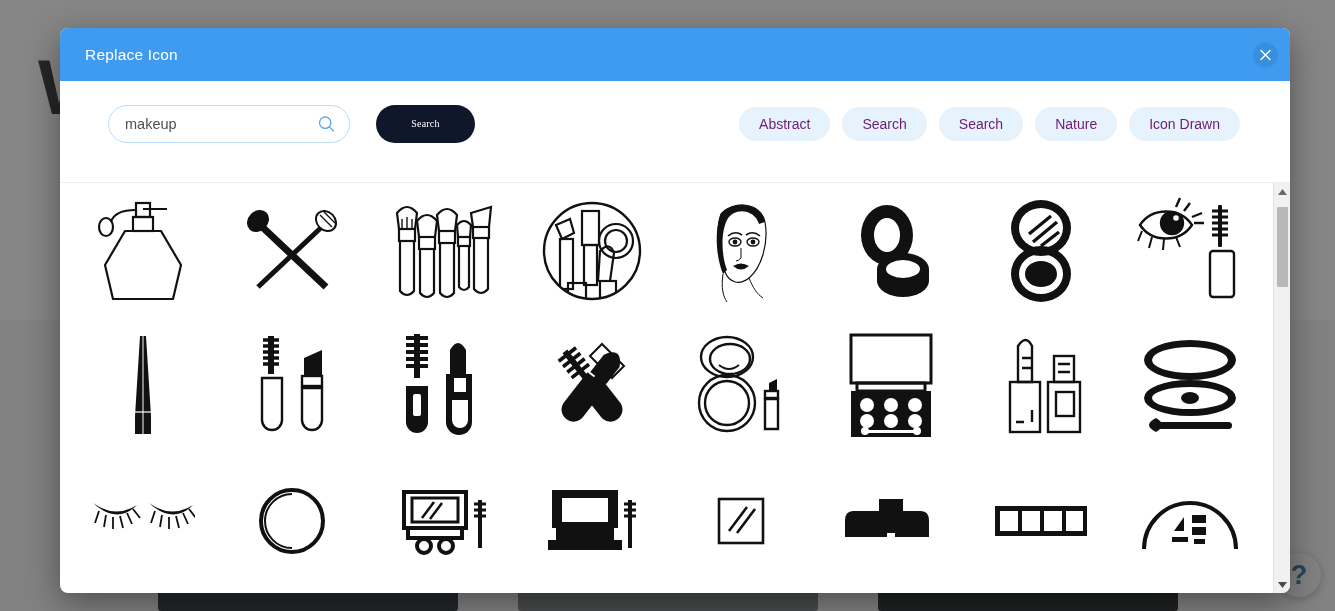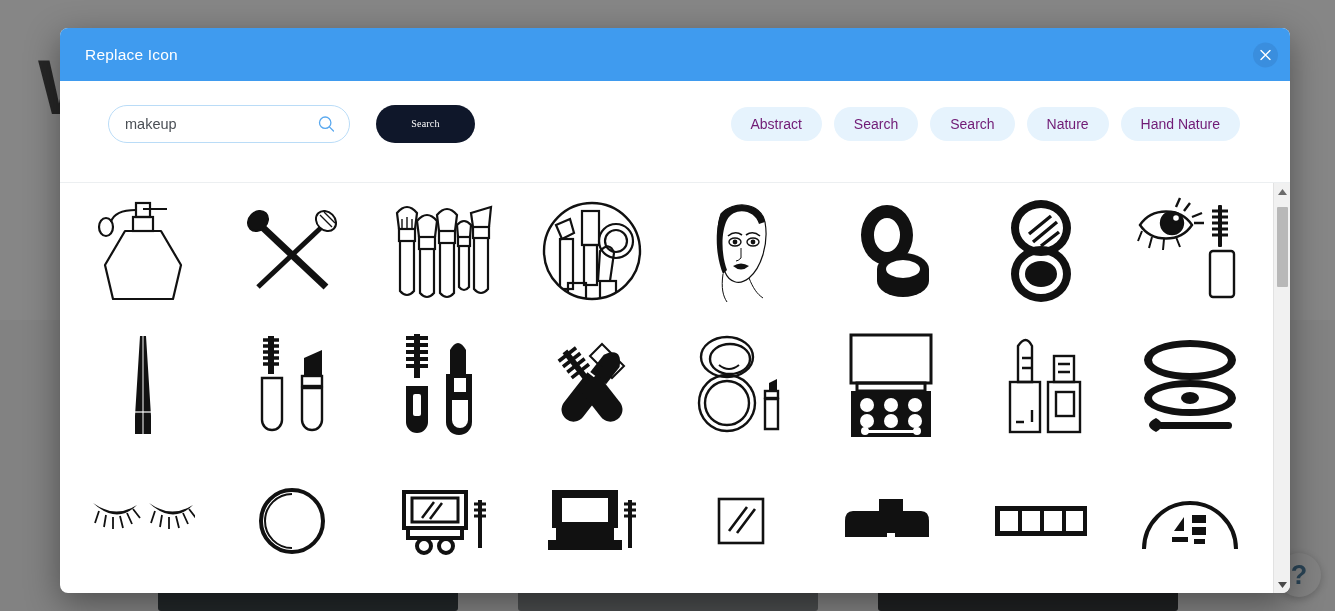--- a/index.html
+++ b/index.html
@@ -134,21 +134,21 @@
         </svg>
       </span>
     </div>
     <button id="search-button">Search</button>
 
     <div id="category-chips">
       <div class="chip">Abstract</div>
       <div class="chip">Search</div>
       <div class="chip">Search</div>
       <div class="chip">Nature</div>
-      <div class="chip">Hand Nature</div>
+      <div class="chip">Icon Drawn</div>
     </div>
   </div>
 
   <div id="icon-results-area">
     <div id="icon-grid">
 
       <div class="icon-cell">
         <svg width="96" height="112" viewBox="0 0 96 112" fill="none" stroke="#111" stroke-width="2.2">
           <path d="M30 36 H66 L86 70 L78 104 H18 L10 70 Z" stroke-linejoin="round"></path>
           <rect x="38" y="22" width="20" height="14"></rect>

